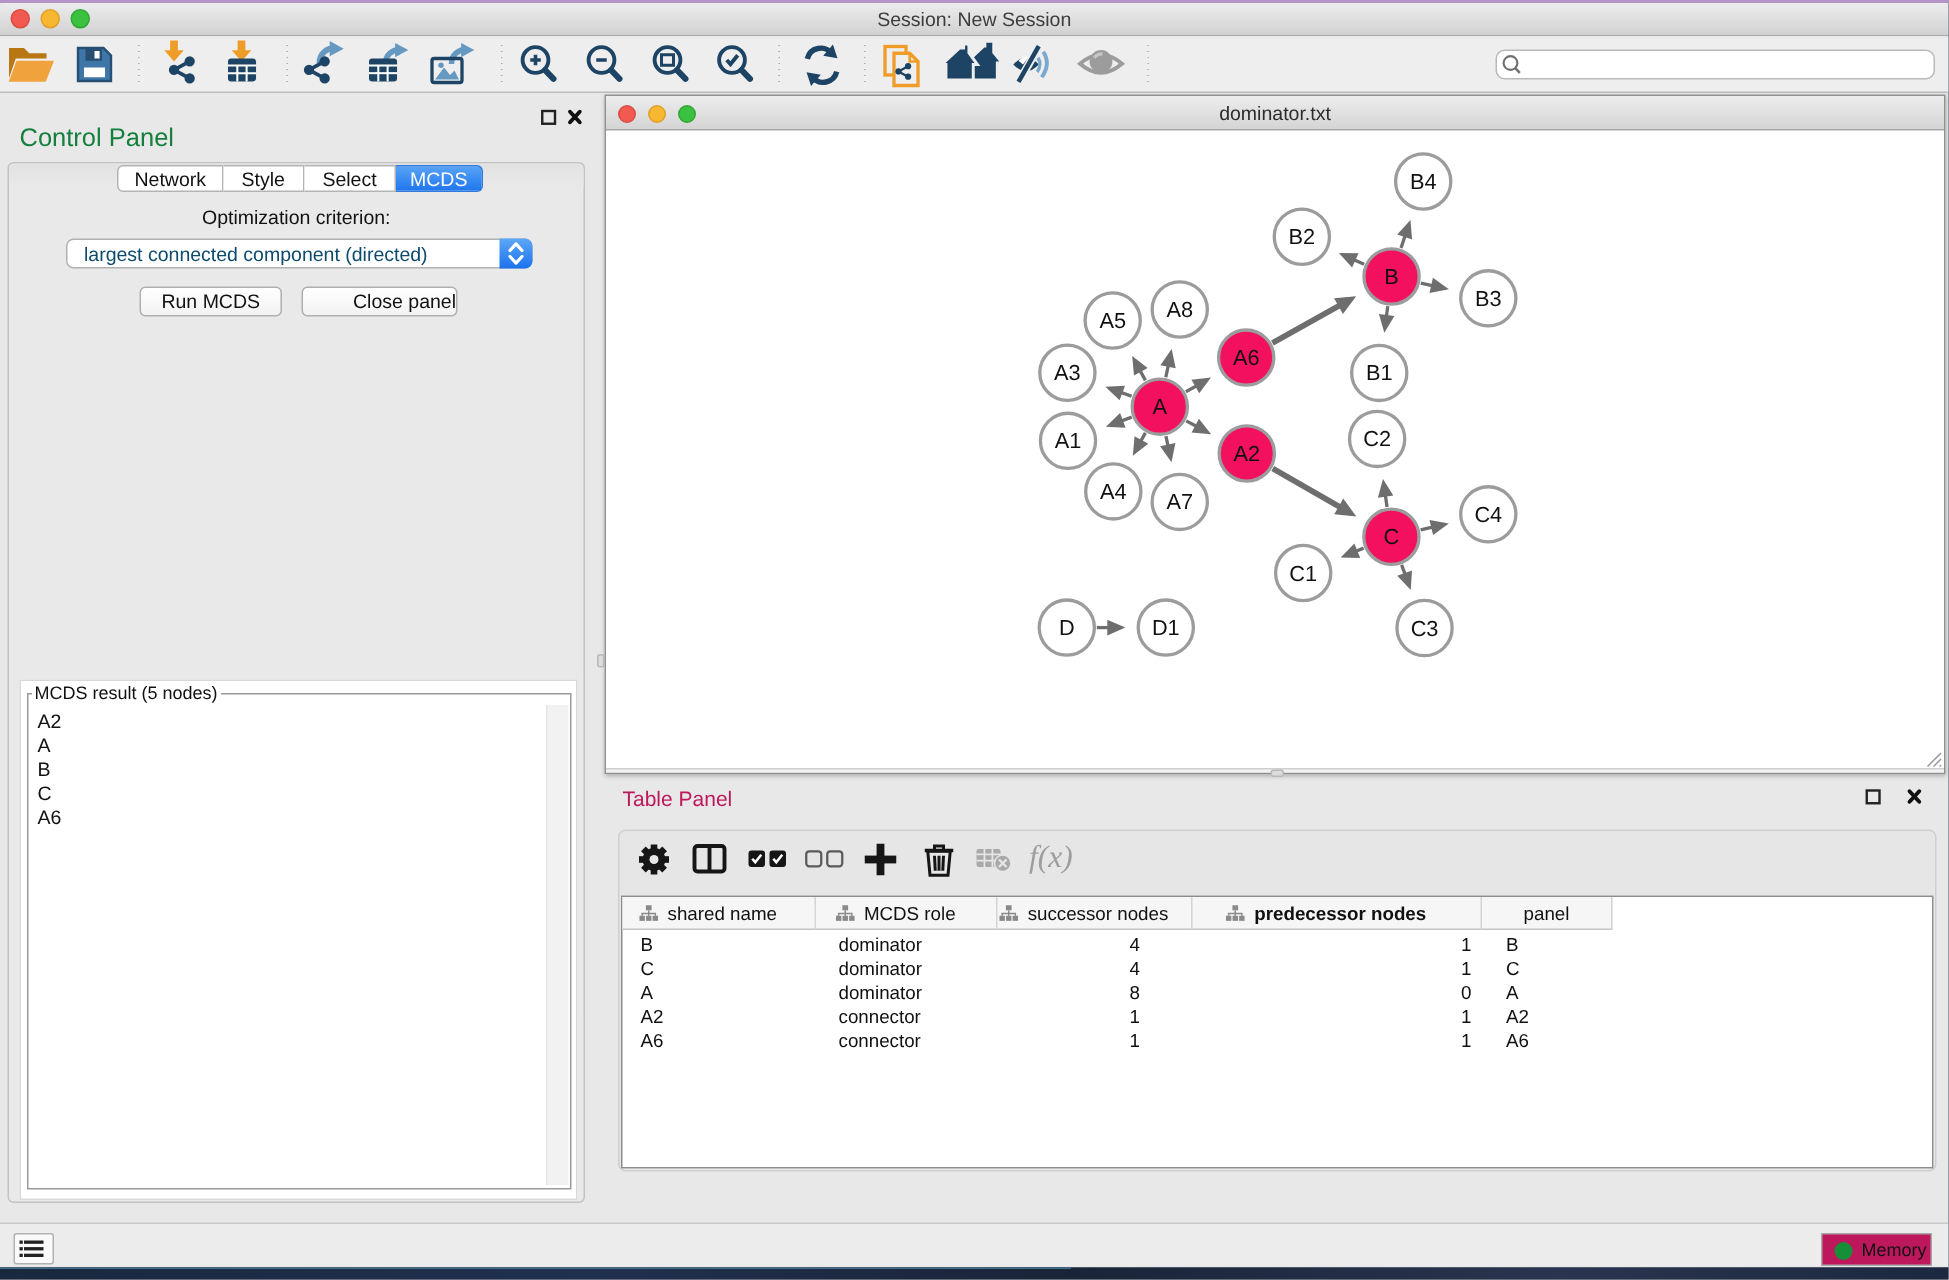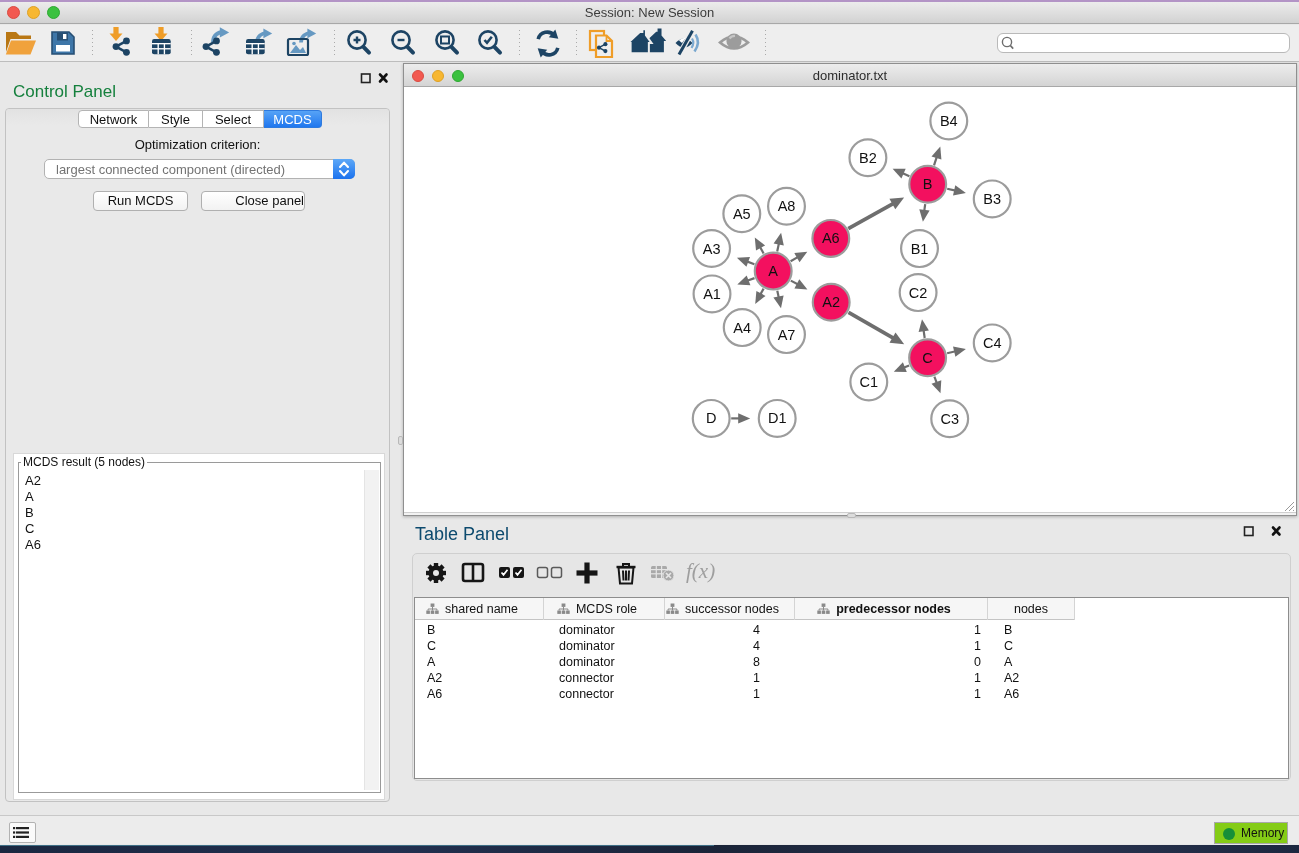--- a/index.html
+++ b/index.html
@@ -21,42 +21,42 @@
 #cp-title{position:absolute;left:13px;top:82px;font-size:17px;color:#15803d;}
 .panebtns{position:absolute;top:72px;}
 #cpPanel{position:absolute;left:5px;top:108px;width:385px;height:694px;background:#e9e9e9;border:1px solid #c2c2c2;border-radius:4px;}
 #cpPanel:before{content:"";position:absolute;left:0;top:0;width:100%;height:16px;background:linear-gradient(#e2e2e2,#e9e9e9);border-radius:4px 4px 0 0;}
 .tabrow{position:absolute;display:flex;}
 .tab{height:18px;background:#fff;border:1px solid #b4b4b4;border-left:none;font-size:13px;color:#111;text-align:center;line-height:17px;}
 .tab.first{border-left:1px solid #b4b4b4;border-radius:4px 0 0 4px;}
 .tab.last{border-radius:0 4px 4px 0;}
 .tab.sel{background:linear-gradient(#57a3f6,#2077ee);color:#fff;border-color:#2e7ade;}
 #optlabel{position:absolute;left:0;top:137px;width:395px;text-align:center;font-size:13px;color:#111;}
-#combo{position:absolute;left:44px;top:159px;width:311px;height:20px;background:#fff;border:1px solid #b2b2b2;border-radius:5px;font-size:13px;color:#737373;line-height:19px;text-indent:11px;}
+#combo{position:absolute;left:44px;top:159px;width:311px;height:20px;background:#fff;border:1px solid #b2b2b2;border-radius:5px;font-size:13px;color:#0c4a6e;line-height:19px;text-indent:11px;}
 #combo .step{position:absolute;right:-1px;top:-1px;width:22px;height:20px;border-radius:0 5px 5px 0;background:linear-gradient(#5da8f7,#1b72ee);}
 .btn{position:absolute;height:20px;background:linear-gradient(#ffffff,#f2f2f2);border:1px solid #b0b0b0;border-radius:4px;font-size:13px;color:#111;text-align:center;line-height:18px;}
 #mcdsBox{position:absolute;left:13px;top:453px;width:372px;height:347px;background:#fff;border:1px solid #d8d8d8;}
 #mcdsField{position:absolute;left:4px;top:1px;width:363px;height:338px;border:1px solid #9a9a9a;}
 #mcdsField legend{font-size:12px;color:#111;margin-left:2px;padding:0 2px;}
 #mcdsList{position:absolute;left:1px;top:4px;line-height:15.8px;width:346px;font-size:13px;color:#111;line-height:16px;padding-left:5px;}
 #mcdsScroll{position:absolute;right:1px;top:1px;width:15px;height:320px;background:#f2f2f2;border-left:1px solid #e4e4e4;}
 
 #statusbar{position:absolute;left:0;top:815px;width:1299px;height:29px;background:#ececec;border-top:1px solid #c8c8c8;}
 #listbtn{position:absolute;left:9px;top:6px;width:27px;height:21px;background:#fafafa;border:1px solid #b2b2b2;border-radius:2px;}
-#membtn{position:absolute;left:1214px;top:6px;width:74px;height:22px;background:#84cc16;border:1px solid #a8a8a8;font-size:12px;color:#111;}
+#membtn{position:absolute;left:1214px;top:6px;width:74px;height:22px;background:#be185d;border:1px solid #a8a8a8;font-size:12px;color:#111;}
 #memdot{position:absolute;left:8px;top:5px;width:12px;height:12px;border-radius:50%;background:#168f38;}
 
 #netwin{position:absolute;left:403px;top:63px;width:894px;height:453px;background:#fff;border:1px solid #8f8f8f;box-shadow:0 1px 3px rgba(0,0,0,.25);}
 #nettitle{position:absolute;left:0;top:0;width:100%;height:23px;background:linear-gradient(#ededed,#d4d4d4);border-bottom:1px solid #a8a8a8;}
 #nettitle .tl{position:absolute;top:6px;width:12px;height:12px;border-radius:50%;}
 #nettitle .title{position:absolute;width:100%;text-align:center;top:4px;font-size:13px;color:#2c2c2c;}
 #netcanvas{position:absolute;left:1px;top:24px;width:891px;height:425px;background:#fff;}
 #netfoot{position:absolute;left:0;bottom:0;width:100%;height:3px;background:#f2f2f2;border-top:1px solid #cfcfcf;}
 
-#tp-title{position:absolute;left:415px;top:524px;font-size:18px;color:#0c4a6e;}
+#tp-title{position:absolute;left:415px;top:524px;font-size:14px;color:#be185d;}
 #tpToolbox{position:absolute;left:412px;top:553px;width:879px;height:228px;background:#e6e6e6;border:1px solid #cfcfcf;border-radius:5px;}
 #tpTable{position:absolute;left:414px;top:597px;width:875px;height:182px;background:#fff;border:1px solid #8d8d8d;}
 #tpHeader{position:absolute;left:0;top:0;width:660px;height:22px;background:#f6f6f6;border-bottom:1px solid #c4c4c4;font-size:12.5px;color:#111;}
 .hcol{position:absolute;top:0;height:22px;border-right:1px solid #d4d4d4;display:flex;align-items:center;justify-content:center;gap:6px;white-space:nowrap;padding-right:14px;}
 .trow{position:absolute;font-size:12.5px;color:#111;height:16px;line-height:16px;}
 
 #bottabs{position:absolute;left:672px;top:790px;display:flex;}
 .btab{height:21px;background:#fff;border:1px solid #b4b4b4;border-left:none;font-size:13px;color:#111;text-align:center;line-height:20px;}
 .btab.first{border-left:1px solid #b4b4b4;border-radius:5px 0 0 5px;}
 .btab.last{border-radius:0 5px 5px 0;}
@@ -501,21 +501,21 @@
           </svg> successor nodes</div>
         <div class="hcol" style="left:380px;width:193px;font-weight:bold;"><svg width="13" height="12" viewBox="0 0 13 12" style="vertical-align:-1px;">
             <g fill="#8a8a8a">
               <rect x="4.6" y="0.5" width="3.8" height="3.4"></rect>
               <rect x="0.3" y="7.5" width="3.6" height="3.4"></rect>
               <rect x="4.7" y="7.5" width="3.6" height="3.4"></rect>
               <rect x="9.1" y="7.5" width="3.6" height="3.4"></rect>
               <path d="M6.5 4 L6.5 7.5 M2.1 7.5 L2.1 6 L10.9 6 L10.9 7.5" stroke="#8a8a8a" fill="none"></path>
             </g>
           </svg> predecessor nodes</div>
-        <div class="hcol" style="left:573px;width:87px;padding-right:0;">nodes</div>
+        <div class="hcol" style="left:573px;width:87px;padding-right:0;">panel</div>
       </div>
 <div class="trow" style="left:12px;top:24px;">B</div>
       <div class="trow" style="left:144px;top:24px;">dominator</div>
       <div class="trow" style="left:245px;top:24px;width:100px;text-align:right;">4</div>
       <div class="trow" style="left:466px;top:24px;width:100px;text-align:right;">1</div>
       <div class="trow" style="left:589px;top:24px;">B</div>
       <div class="trow" style="left:12px;top:40px;">C</div>
       <div class="trow" style="left:144px;top:40px;">dominator</div>
       <div class="trow" style="left:245px;top:40px;width:100px;text-align:right;">4</div>
       <div class="trow" style="left:466px;top:40px;width:100px;text-align:right;">1</div>

